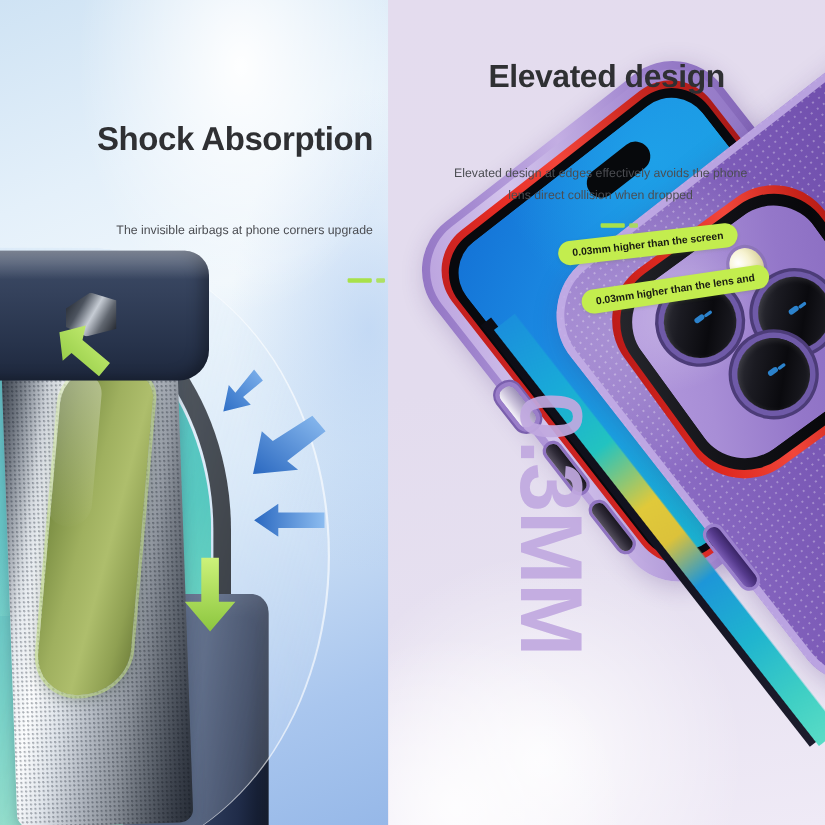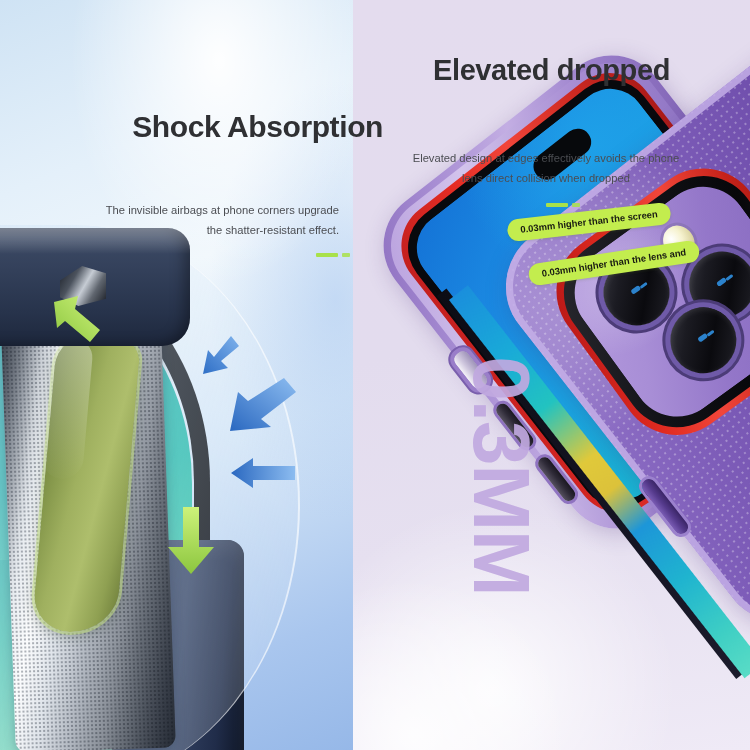--- a/index.html
+++ b/index.html
@@ -30,21 +30,21 @@
   }
 
   
   .headline {
     position:absolute; z-index:40;
     color:#2f3033; font-weight:bold; letter-spacing:-0.4px;
   }
   #headline-left {
     left:0; width:353px; top:106px;
     text-align:right; padding-right:14px;
-    font-size:30px; line-height:1.39;margin-left:44px;
+    font-size:30px; line-height:1.39;
   }
   #headline-right {
     left:353px; width:397px; top:50px;
     text-align:center; font-size:29px; line-height:1.41;
   }
   #headline-right .l2 { letter-spacing:-0.9px; }
 
   .subtext {
     position:absolute; z-index:40;
     color:#4b4d52; font-size:11.2px; line-height:1.80;
@@ -507,30 +507,29 @@
 
     <div id="rp-glow"></div>
   </div>
 
   <div class="headline" id="headline-left">
     <div class="l1">Shock Absorption</div>
   </div>
 
   <div class="subtext" id="sub-left">
     <div>The invisible airbags at phone corners upgrade</div>
-    <div>the shatter-resistant effect.</div>
   </div>
 
   <div class="dash-accent" id="dash-left">
     <i class="a"></i>
       <i class="b"></i>
   </div>
 
   <div class="headline" id="headline-right">
-    <div class="l1">Elevated dropped</div>
+    <div class="l1">Elevated design</div>
   </div>
 
   <div class="subtext" id="sub-right">
     <div>Elevated design at edges effectively avoids the phone</div>
     <div>lens direct collision when dropped</div>
   </div>
 
   <div class="dash-accent" id="dash-right">
     <i class="a"></i>
       <i class="b"></i>

